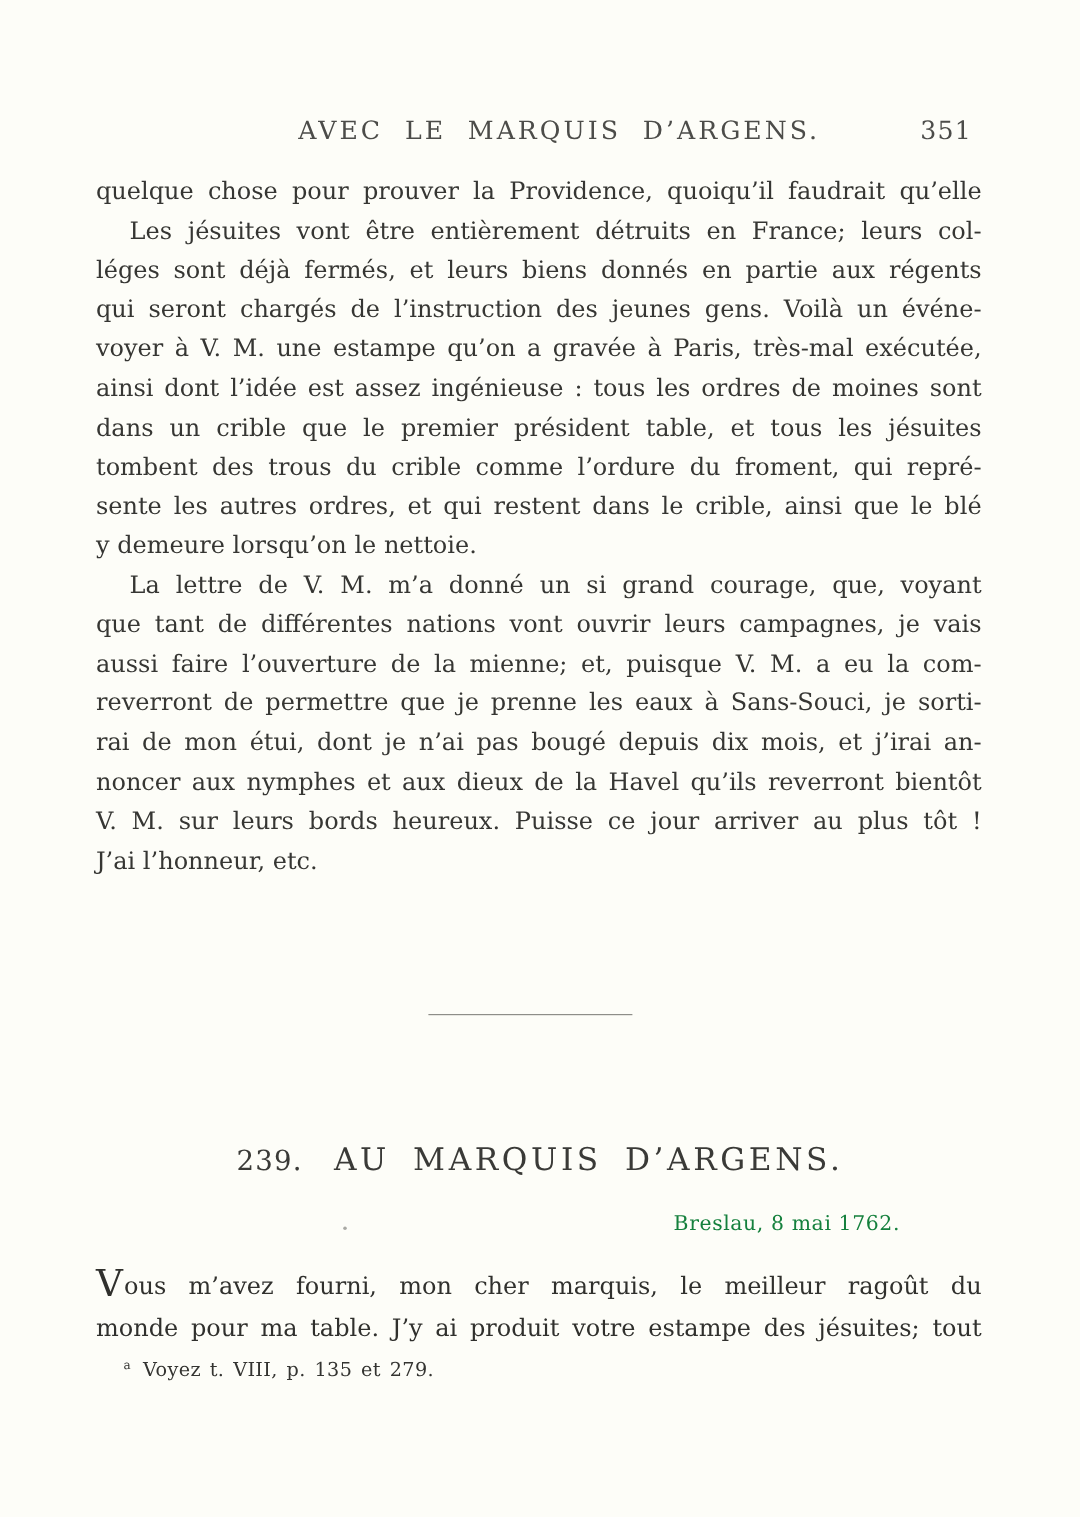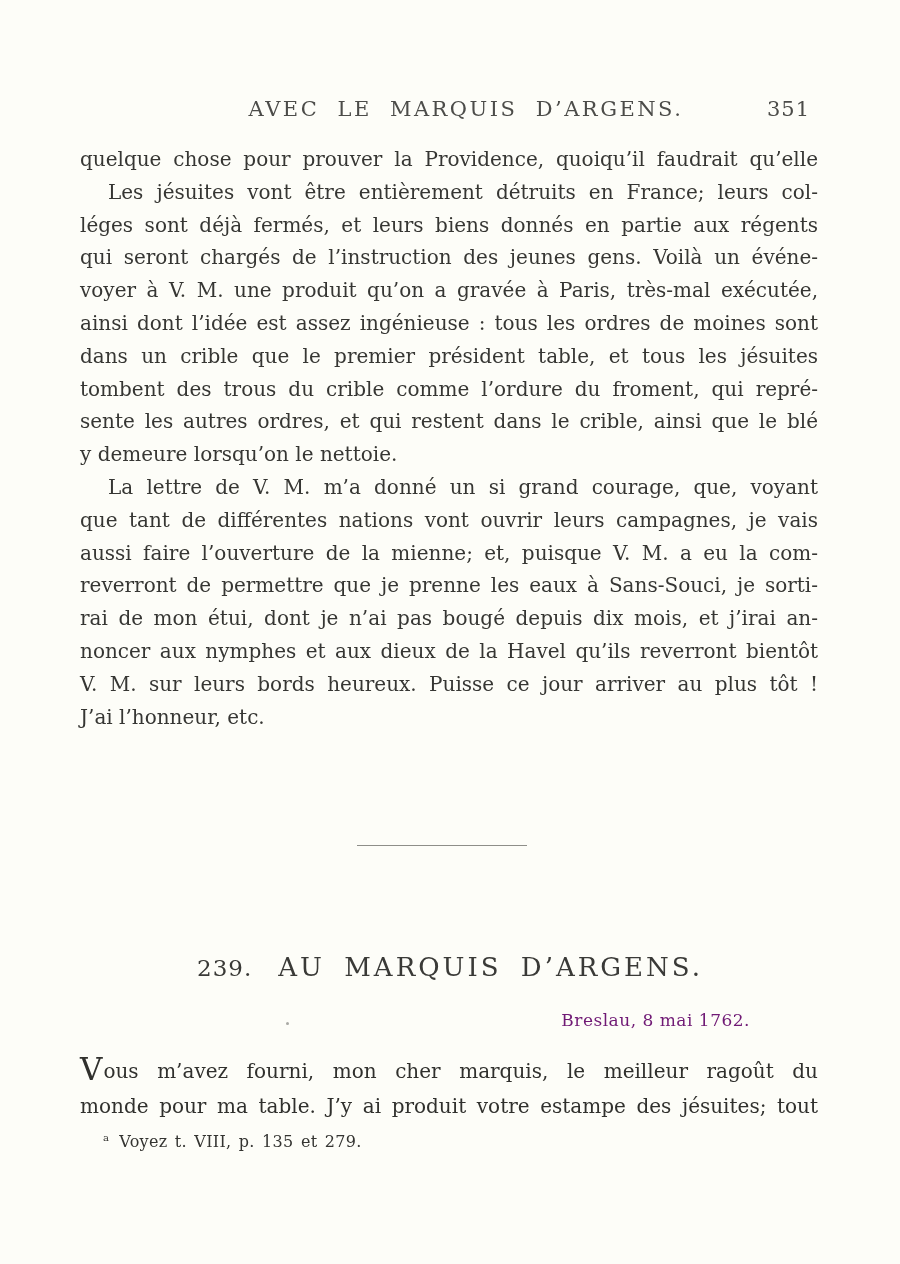--- a/index.html
+++ b/index.html
@@ -47,21 +47,21 @@
     position:absolute;top:952px;left:0;width:900px;text-align:center;
     white-space:nowrap;color:#3a3a37;
   }
   .letter-number{font-size:23px;letter-spacing:1px;margin-right:26px;}
   .letter-title{font-size:26px;letter-spacing:3px;word-spacing:8px;}
 
   .speck{position:absolute;top:1022px;left:286px;width:3px;height:3px;border-radius:50%;background:#a9a9a4;}
 
   .dateline{
     position:absolute;top:1010px;right:150px;
-    font-size:17px;letter-spacing:0.5px;color:#701a75;
+    font-size:17px;letter-spacing:0.5px;color:#15803d;
   }
 
   .footnote{
     position:absolute;top:1132px;left:103px;
     font-size:16px;color:#343431;letter-spacing:0.3px;word-spacing:2px;
   }
   .footnote sup{font-size:10px;vertical-align:6px;margin-right:10px;}
 </style>
 </head>
 <body>
@@ -71,21 +71,21 @@
   <div class="header">
     <span class="running-title">AVEC LE MARQUIS D’ARGENS.</span>
     <span class="page-number">351</span>
   </div>
 
   <div class="body-text" id="body-text">
       <div class="line j">quelque chose pour prouver la Providence, quoiqu’il faudrait qu’elle</div>
       <div class="line j indent">Les jésuites vont être entièrement détruits en France; leurs col-</div>
       <div class="line j">léges sont déjà fermés, et leurs biens donnés en partie aux régents</div>
       <div class="line j">qui seront chargés de l’instruction des jeunes gens.  Voilà un événe-</div>
-      <div class="line j">voyer à V. M. une produit qu’on a gravée à Paris, très-mal exécutée,</div>
+      <div class="line j">voyer à V. M. une estampe qu’on a gravée à Paris, très-mal exécutée,</div>
       <div class="line j">ainsi dont l’idée est assez ingénieuse : tous les ordres de moines sont</div>
       <div class="line j">dans un crible que le premier président table, et tous les jésuites</div>
       <div class="line j">tombent des trous du crible comme l’ordure du froment, qui repré-</div>
       <div class="line j">sente les autres ordres, et qui restent dans le crible, ainsi que le blé</div>
       <div class="line">y demeure lorsqu’on le nettoie.</div>
       <div class="line j indent">La lettre de V. M. m’a donné un si grand courage, que, voyant</div>
       <div class="line j">que tant de différentes nations vont ouvrir leurs campagnes, je vais</div>
       <div class="line j">aussi faire l’ouverture de la mienne; et, puisque V. M. a eu la com-</div>
       <div class="line j">reverront de permettre que je prenne les eaux à Sans-Souci, je sorti-</div>
       <div class="line j">rai de mon étui, dont je n’ai pas bougé depuis dix mois, et j’irai an-</div>

